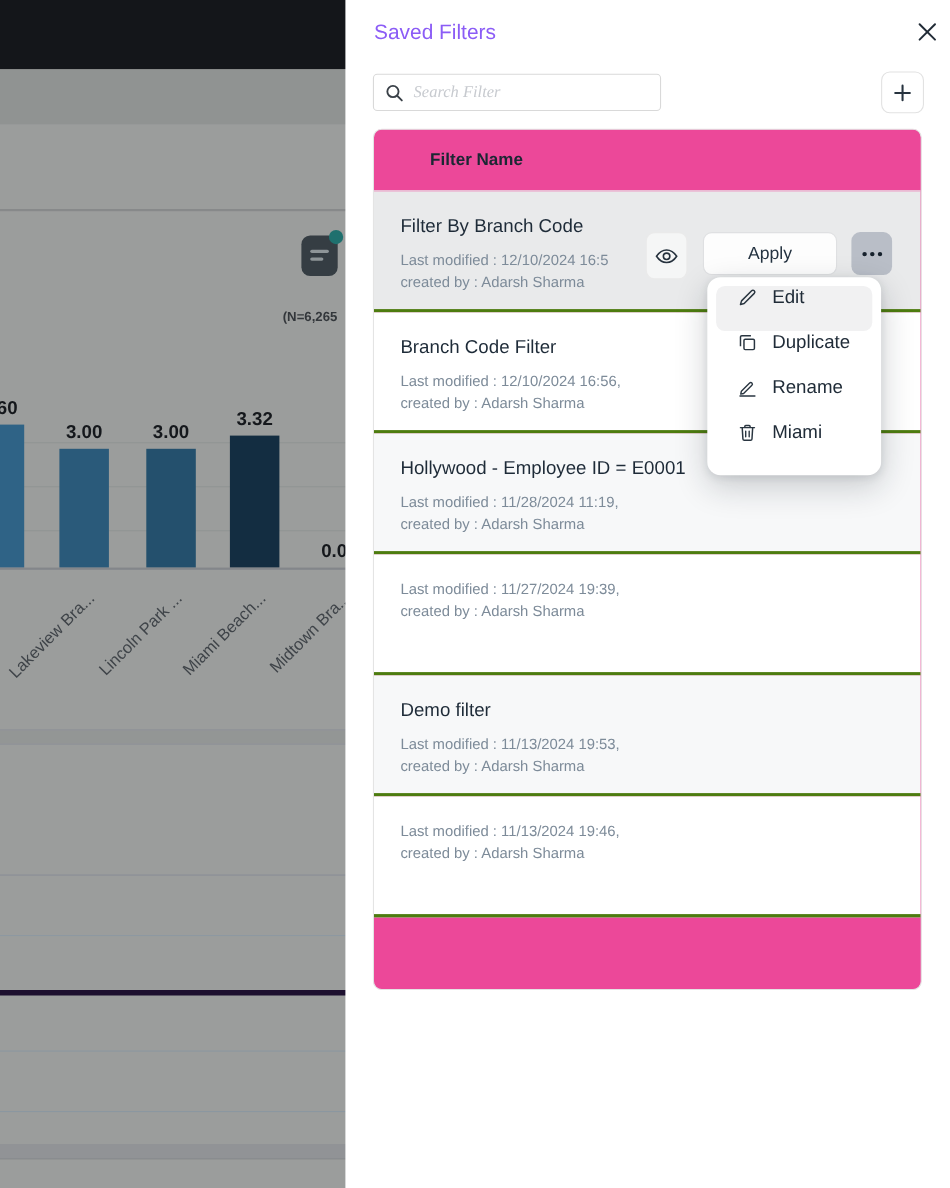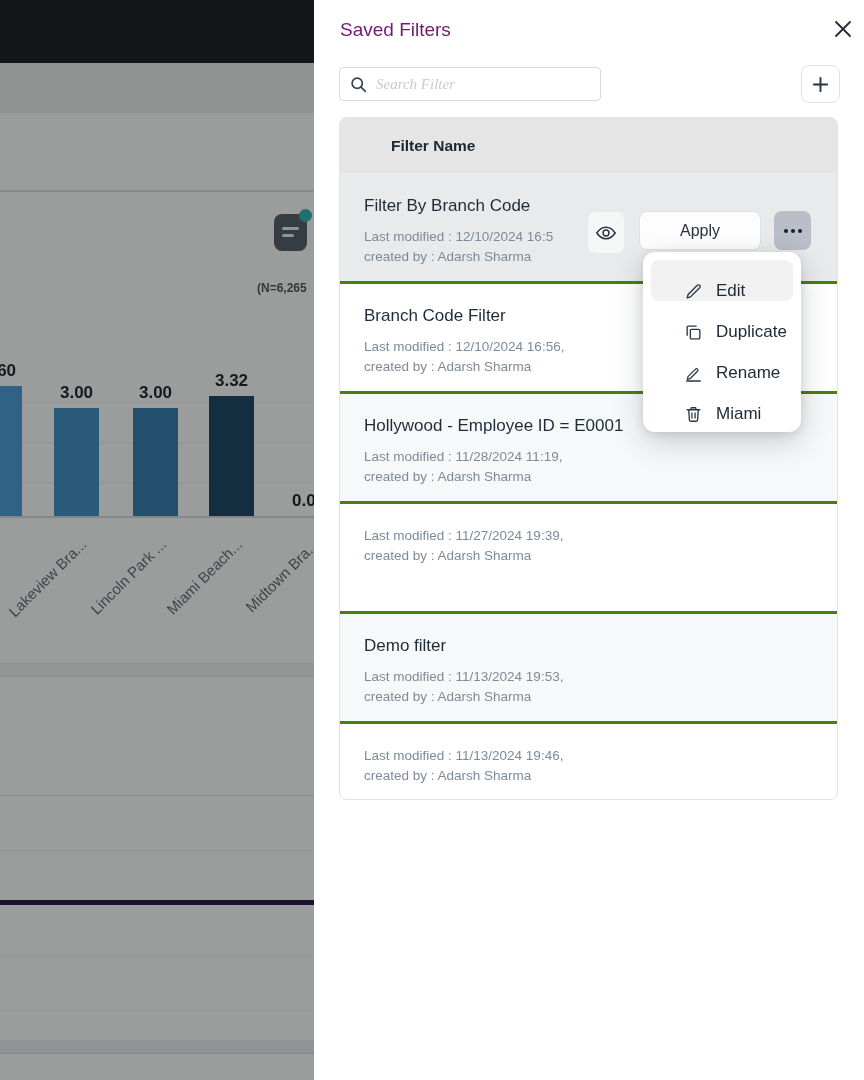--- a/index.html
+++ b/index.html
@@ -39,45 +39,45 @@
   .bar-value { font-size:17px; font-weight:700; color:#15181c; margin-bottom:5px; white-space:nowrap; }
   .bar { width:45px; }
   .bg1 { left:-23px; } .bg2 { left:54px; } .bg3 { left:133px; } .bg4 { left:209px; } .bg5 { left:286px; }
 
   .xlabel { position:absolute; white-space:nowrap; font-size:15px; color:#3f4449; transform:rotate(-45deg); transform-origin:100% 50%; }
   .xl1 { right:780px; top:533px; } .xl2 { right:701px; top:533px; }
   .xl3 { right:625px; top:533px; } .xl4 { right:548px; top:533px; }
 
   
   .panel { position:absolute; left:314px; top:0; width:550px; height:1080px; background:#ffffff; z-index:5; }
-  .panel-title { position:absolute; left:26px; top:19px; font-size:19px; font-weight:500; color:#701a75;text-align:center; }
+  .panel-title { position:absolute; left:26px; top:19px; font-size:19px; font-weight:500; color:#8b5cf6;text-align:center; }
   .close-btn { position:absolute; left:516px; top:16px; width:26px; height:26px; cursor:pointer; display:flex; align-items:center; justify-content:center; }
 
   .search-box { position:absolute; left:25px; top:67px; width:262px; height:34px; border:1px solid #d9d9d9; border-radius:4px; background:#fff; display:flex; align-items:center; padding-left:10px; }
   .search-box input { border:none; outline:none; font-family:Liberation Serif, serif; font-size:15px; font-style:italic; color:#5a6470; margin-left:9px; width:210px; background:transparent; }
   .search-box input::placeholder { color:#c7cacf; font-style:italic; }
 
   .add-btn { position:absolute; left:487px; top:65px; width:39px; height:38px; border:1px solid #e2e2e2; border-radius:8px; background:#fff; display:flex; align-items:center; justify-content:center; cursor:pointer; }
 
-  .card { position:absolute; left:25px; top:117px; width:499px; height:683px; background:#e5e5e5; border:1px solid #e4e4e4; border-radius:8px; overflow:hidden; }
+  .card { position:absolute; left:25px; top:117px; width:499px; height:783px; background:#ec4899; border:1px solid #e4e4e4; border-radius:8px; overflow:hidden; }
   .card-header { height:56px; display:flex; align-items:center; padding-left:51px; border-bottom:1px solid #ececec; font-size:15.5px; font-weight:700; color:#1b2733; }
   .frow { position:relative; height:110px; border-bottom:3px solid #4d7c0f; padding:22px 0 0 24px; background:#fff; }
   .frow.selected { background:#e9eaeb; }
   .frow.alt { background:#f7f8f9; }
   .row-name { font-size:17px; color:#1e2b38; margin-bottom:11px; }
   .row-meta { font-size:13.5px; color:#7d8b99; line-height:20px; }
   .meta-clip { width:197px; white-space:nowrap; overflow:hidden; }
 
   .eye-btn { position:absolute; left:247px; top:37px; width:38px; height:43px; background:#f5f6f6; border:1px solid #eaeaea; border-radius:8px; display:flex; align-items:center; justify-content:center; cursor:pointer; }
   .apply-btn { position:absolute; left:299px; top:37px; width:122px; height:39px; background:#fdfdfd; border:1px solid #dfe0e2; border-radius:8px; font-family:"Liberation Sans", sans-serif; font-size:16px; color:#253341; cursor:pointer; }
   .more-btn { position:absolute; left:434px; top:37px; width:37px; height:39px; background:#b9bec7; border:none; border-radius:8px; display:flex; align-items:center; justify-content:center; gap:3px; cursor:pointer; }
   .more-btn i { width:4px; height:4px; border-radius:50%; background:#16212c; }
 
   .menu { position:absolute; left:329px; top:252px; width:158px; background:#fff; border-radius:12px; box-shadow:0 10px 30px rgba(20,30,40,0.20), 0 2px 8px rgba(20,30,40,0.10); padding:8px 0; z-index:10; }
-  .menu-item { height:41px; display:flex; align-items:flex-end; gap:13px; margin:0 8px; padding-left:32px; border-radius:8px; font-size:17px; color:#202c38; cursor:pointer; }
+  .menu-item { height:41px; display:flex; align-items:flex-start; gap:13px; margin:0 8px; padding-left:18px; border-radius:8px; font-size:17px; color:#202c38; cursor:pointer; }
   .menu-item.active { background:#f1f1f2; }
   .mi-icon { width:20px; height:20px; display:flex; align-items:center; justify-content:center; }
 
   svg { display:block; }
 </style>
 </head>
 <body>
 
 <div id="root">
 

